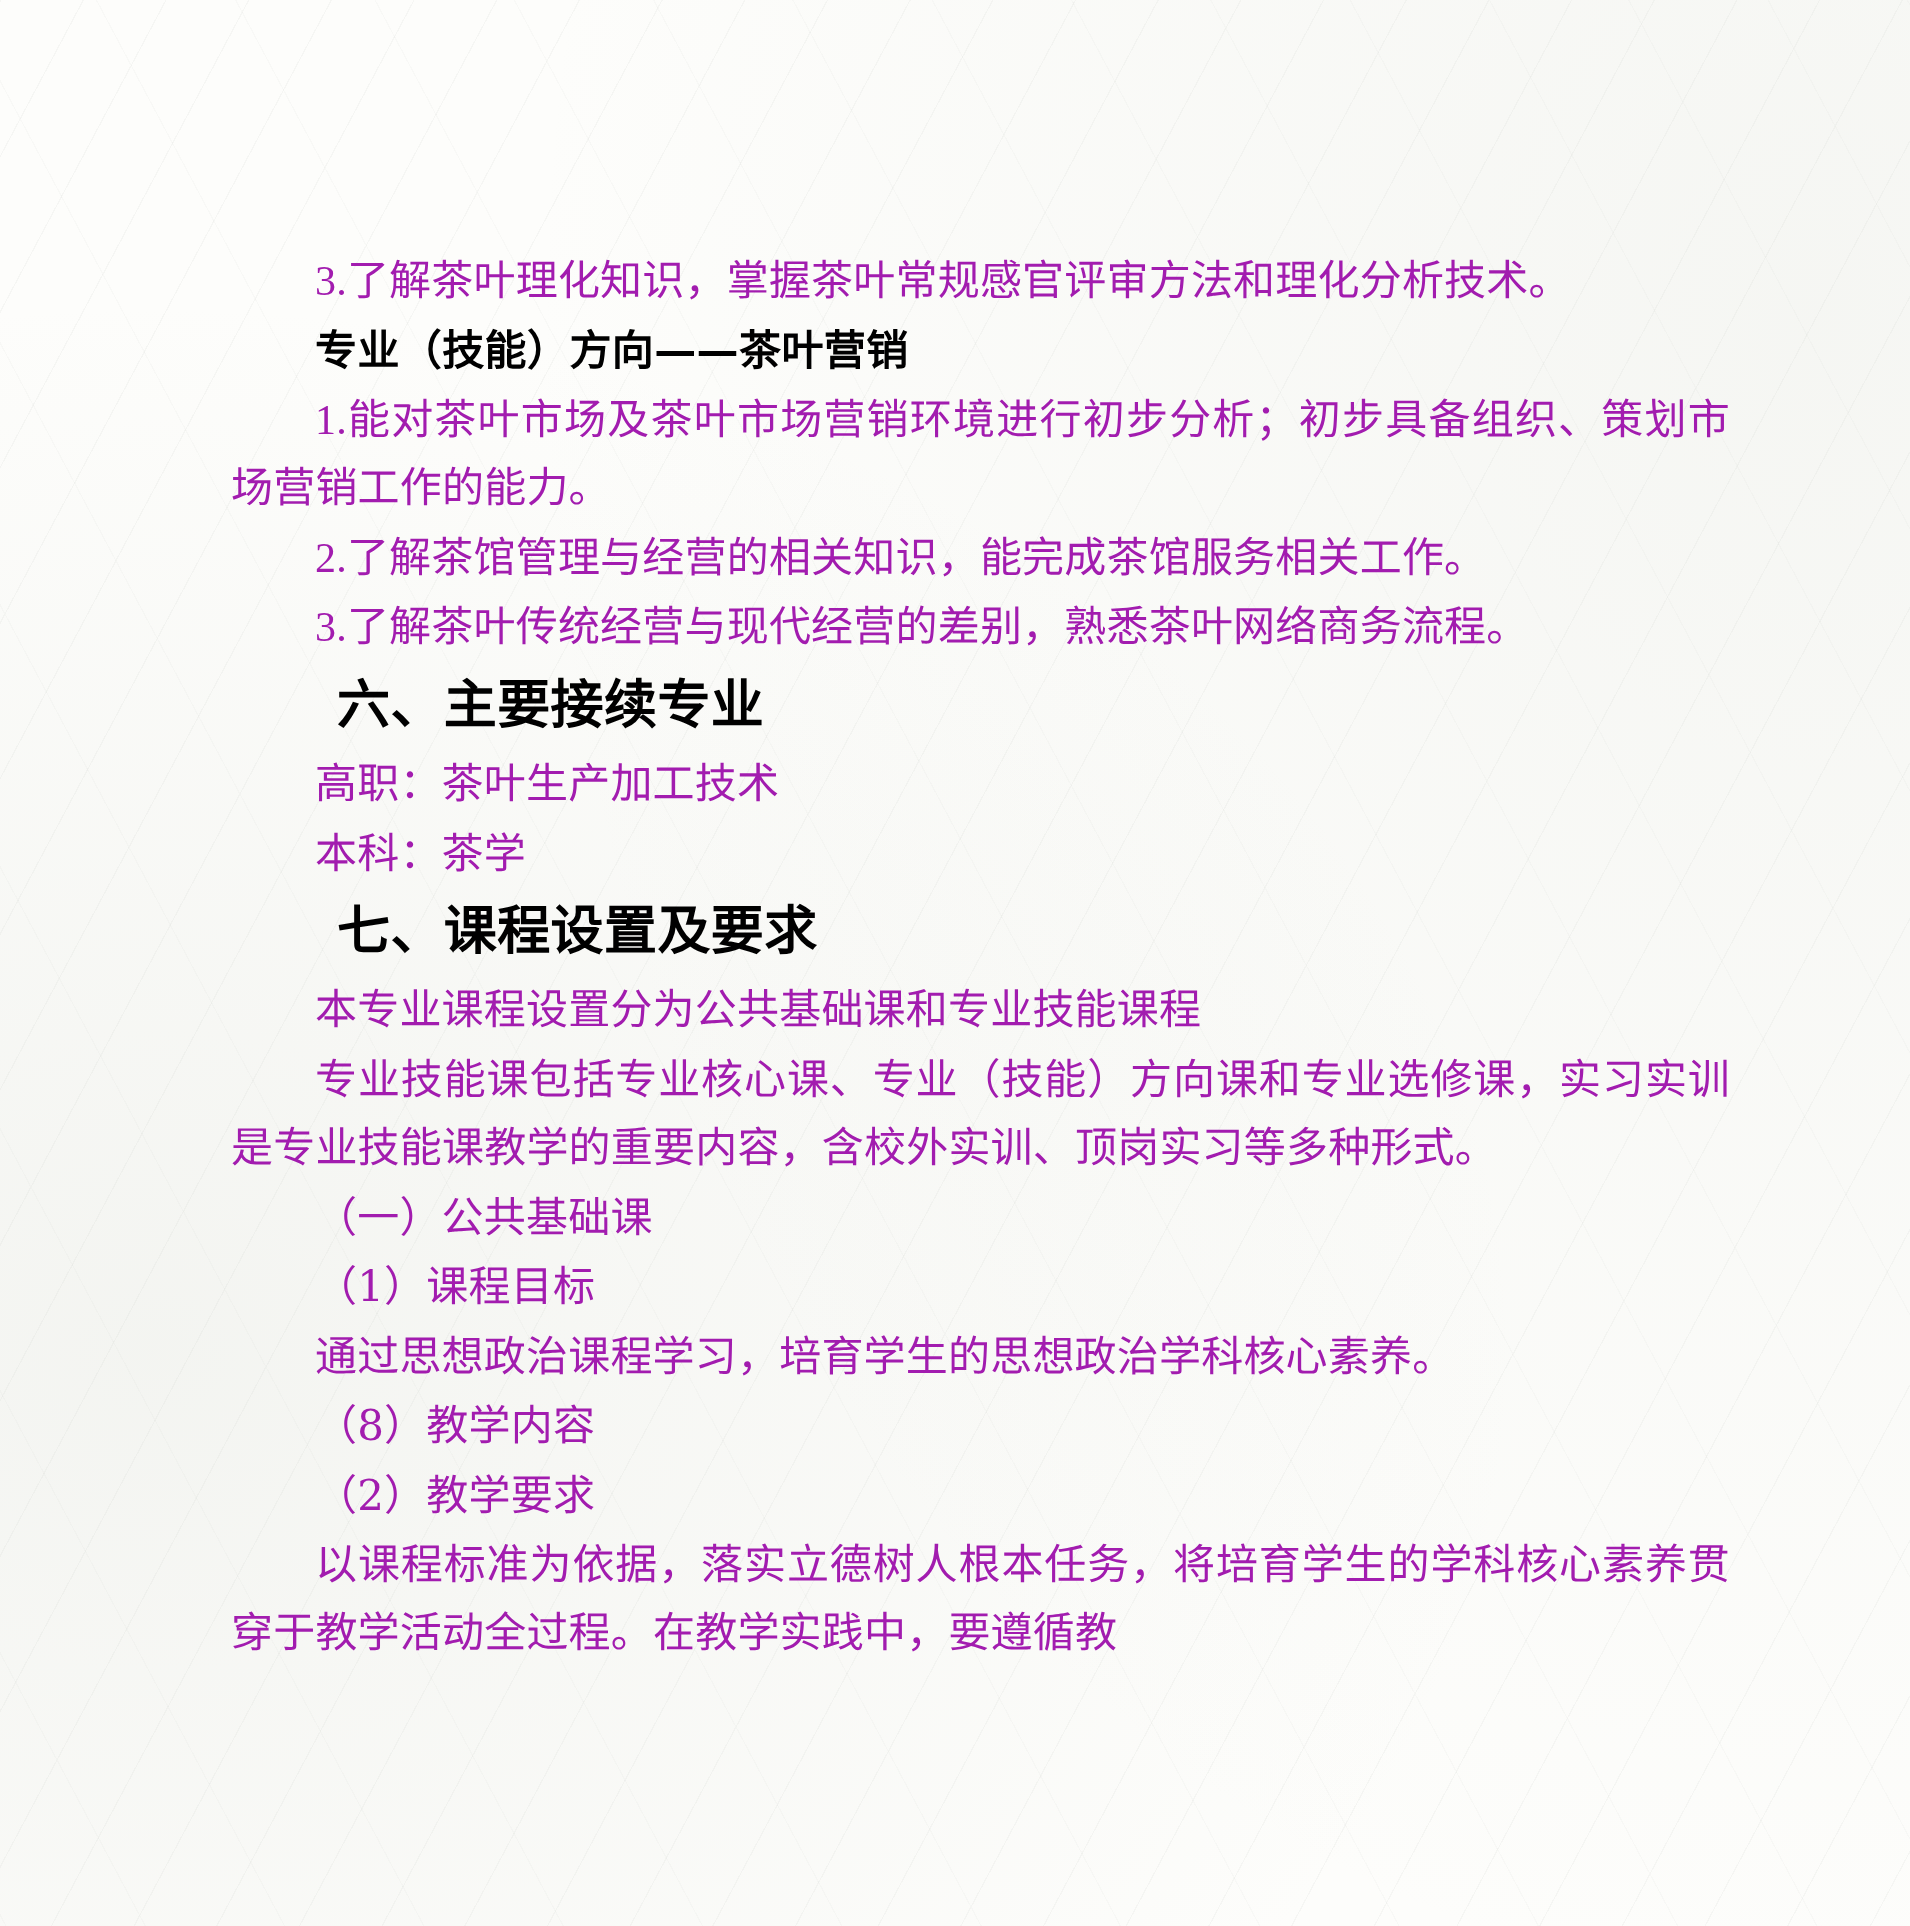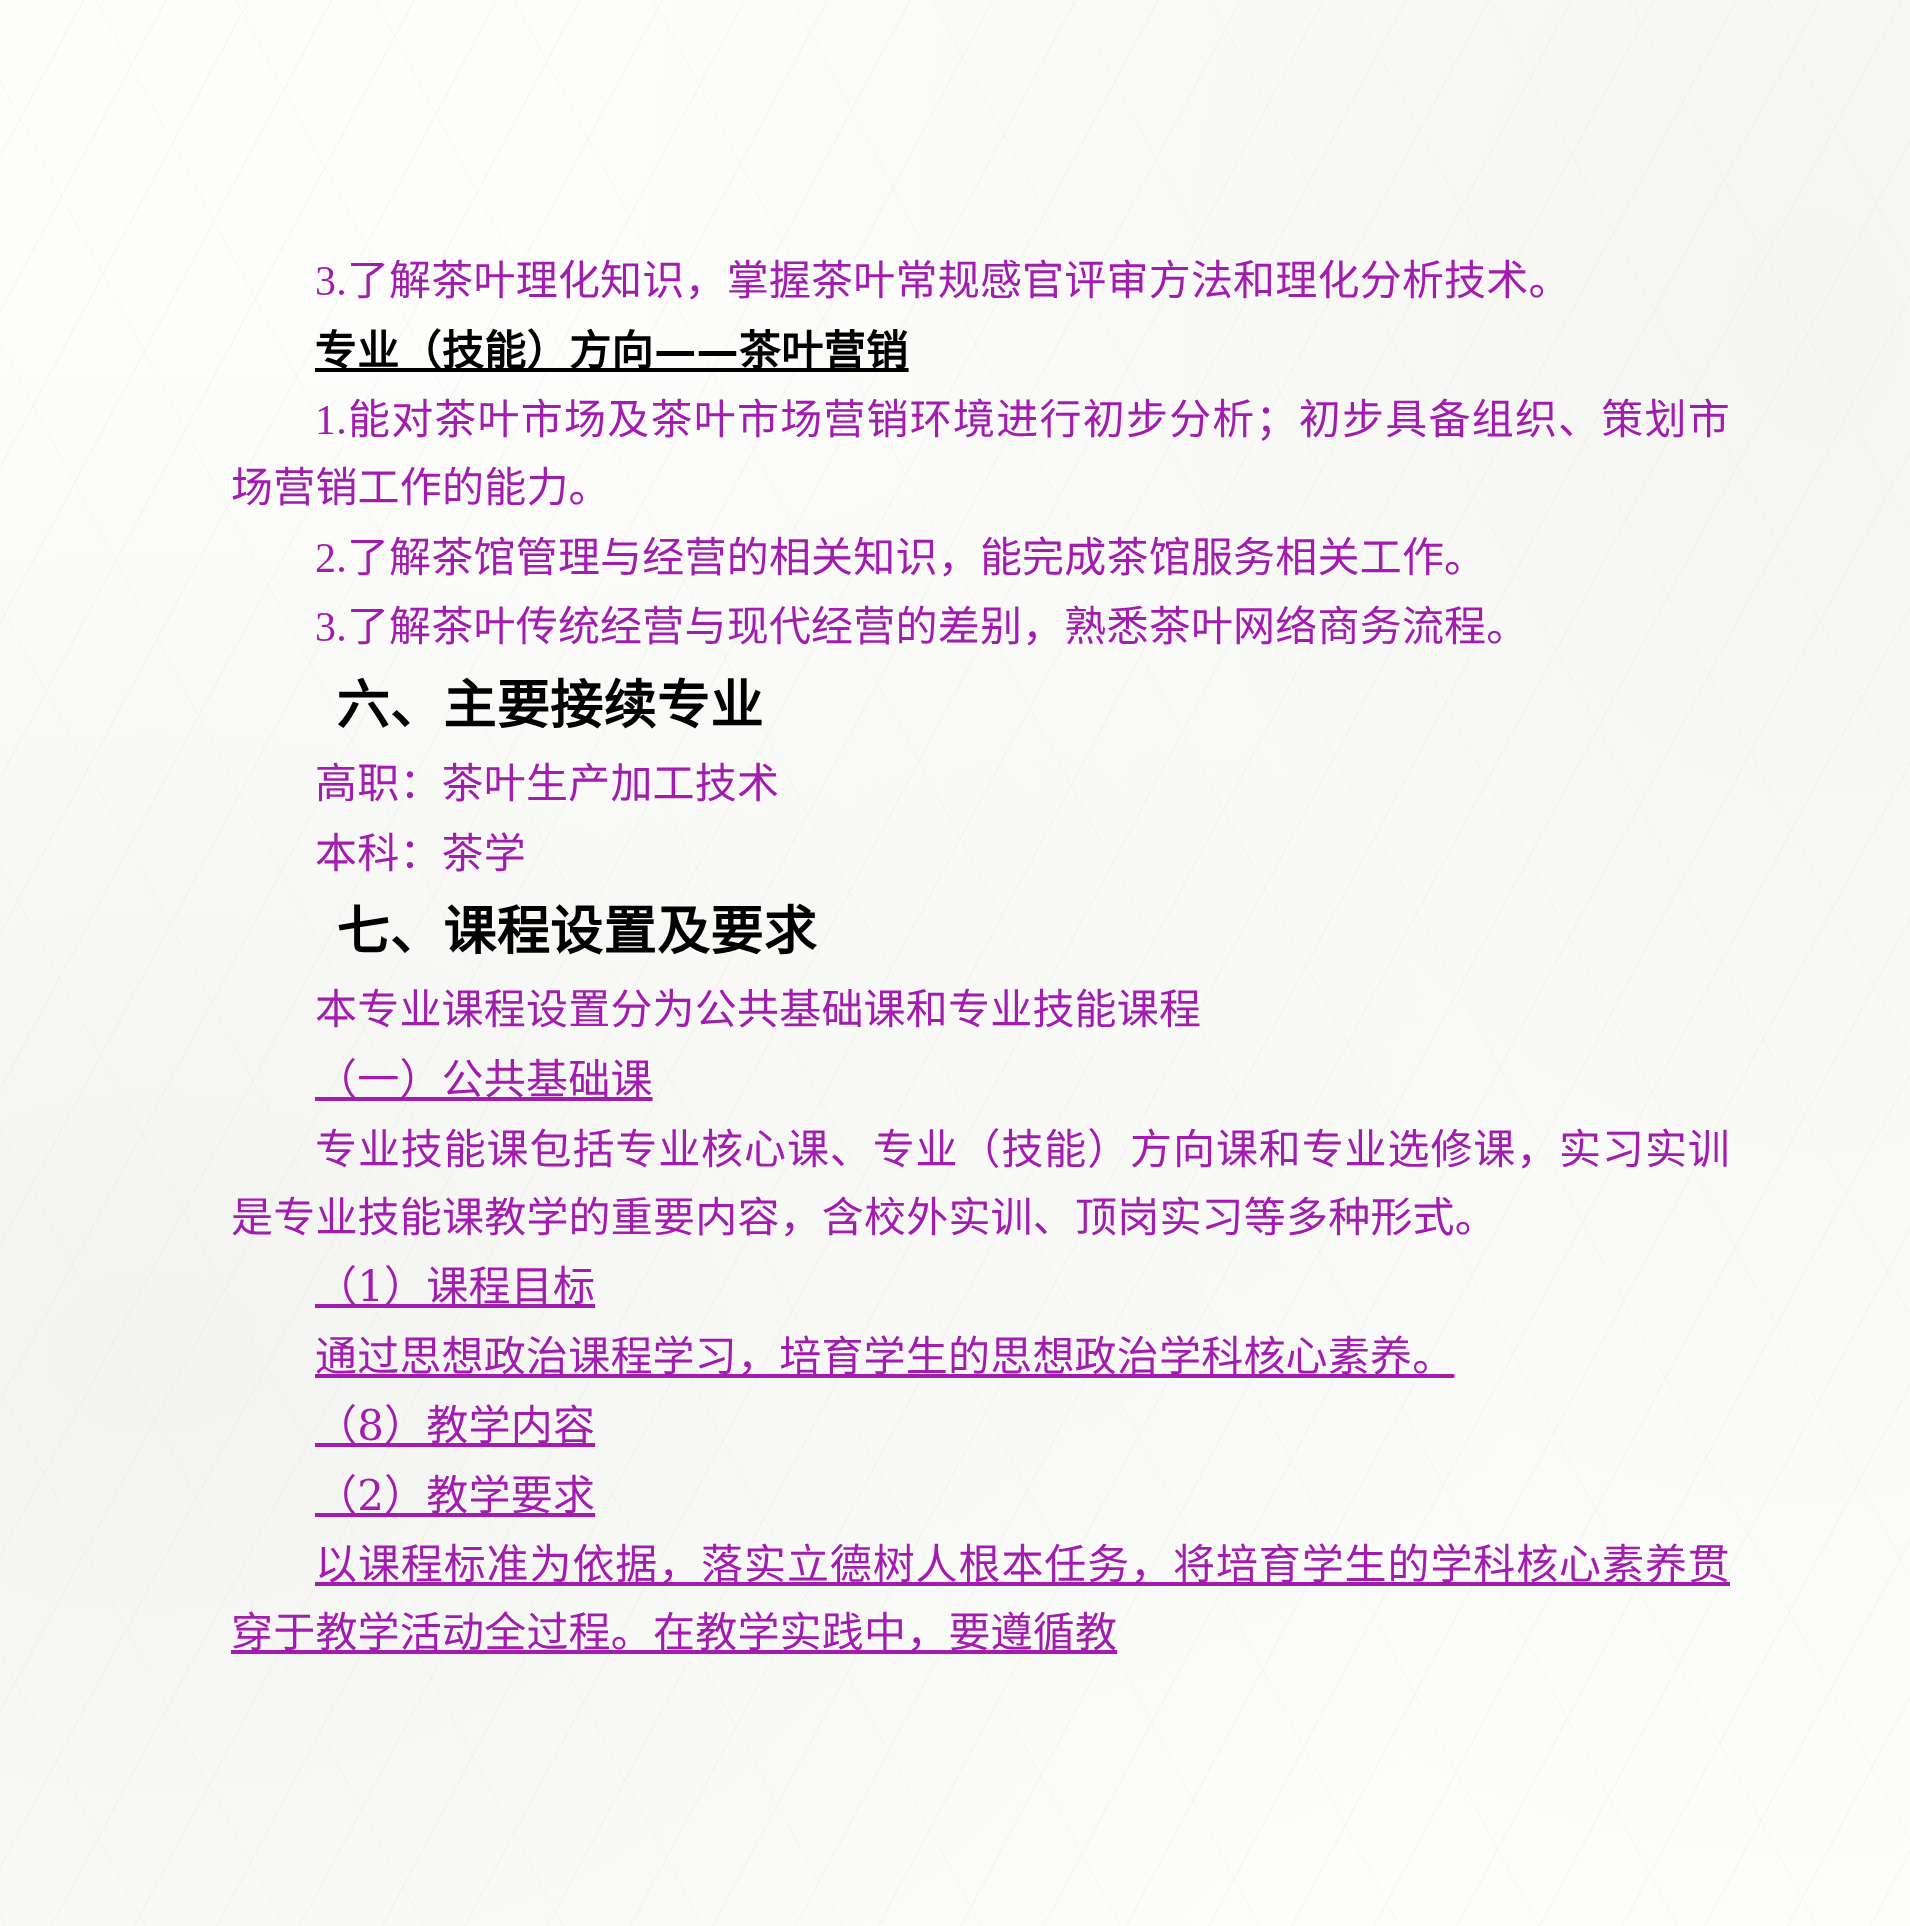--- a/index.html
+++ b/index.html
@@ -70,21 +70,20 @@
     font-size: 42px;
     line-height: 1.62;
     color: #000000;
     font-weight: bold;
     margin: 0 0 1.5px 0;
     text-indent: 2em;
     letter-spacing: 0.4px;
   }
   .kai {
     font-family: "DejaVu Serif", "Liberation Serif", serif;
-    text-decoration: underline;
   }
 </style>
 </head>
 <body>
 
 <div class="page">
   <div class="content">
 
     <p class="para indent">3.了解茶叶理化知识，掌握茶叶常规感官评审方法和理化分析技术。</p>
 
@@ -100,23 +99,23 @@
 
     <p class="para indent">高职：茶叶生产加工技术</p>
 
     <p class="para indent">本科：茶学</p>
 
     <p class="heading">七、课程设置及要求</p>
 
     <p class="para indent">本专业课程设置分为公共基础课和专业技能课程</p>
 
 
+    <p class="para indent">专业技能课包括专业核心课、专业（技能）方向课和专业选修课，实习实训是专业技能课教学的重要内容，含校外实训、顶岗实习等多种形式。</p>
+
     <p class="para indent kai">（一）公共基础课</p>
-
-    <p class="para indent">专业技能课包括专业核心课、专业（技能）方向课和专业选修课，实习实训是专业技能课教学的重要内容，含校外实训、顶岗实习等多种形式。</p>
 
 
     <p class="para indent kai">（1）课程目标</p>
 
     <p class="para indent kai">通过思想政治课程学习，培育学生的思想政治学科核心素养。</p>
 
     <p class="para indent kai">（8）教学内容</p>
 
 
     <p class="para indent kai">（2）教学要求</p>

